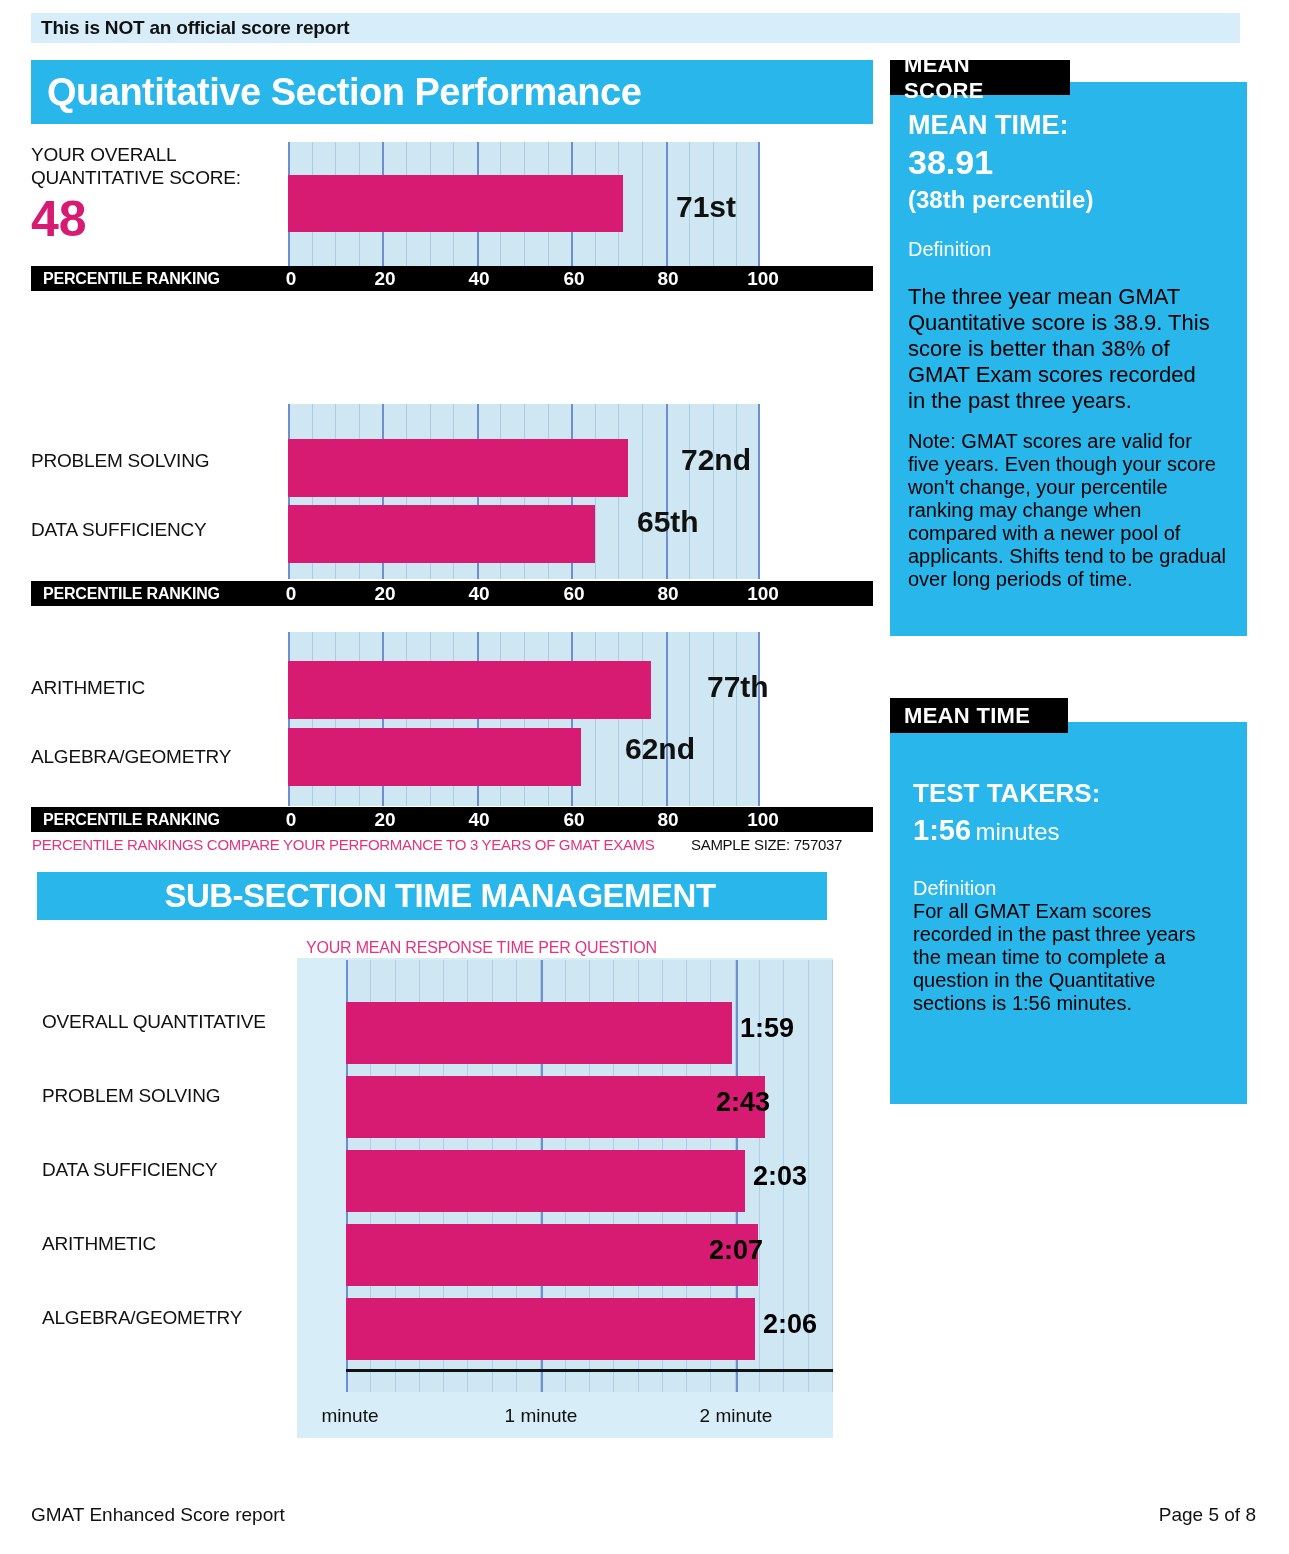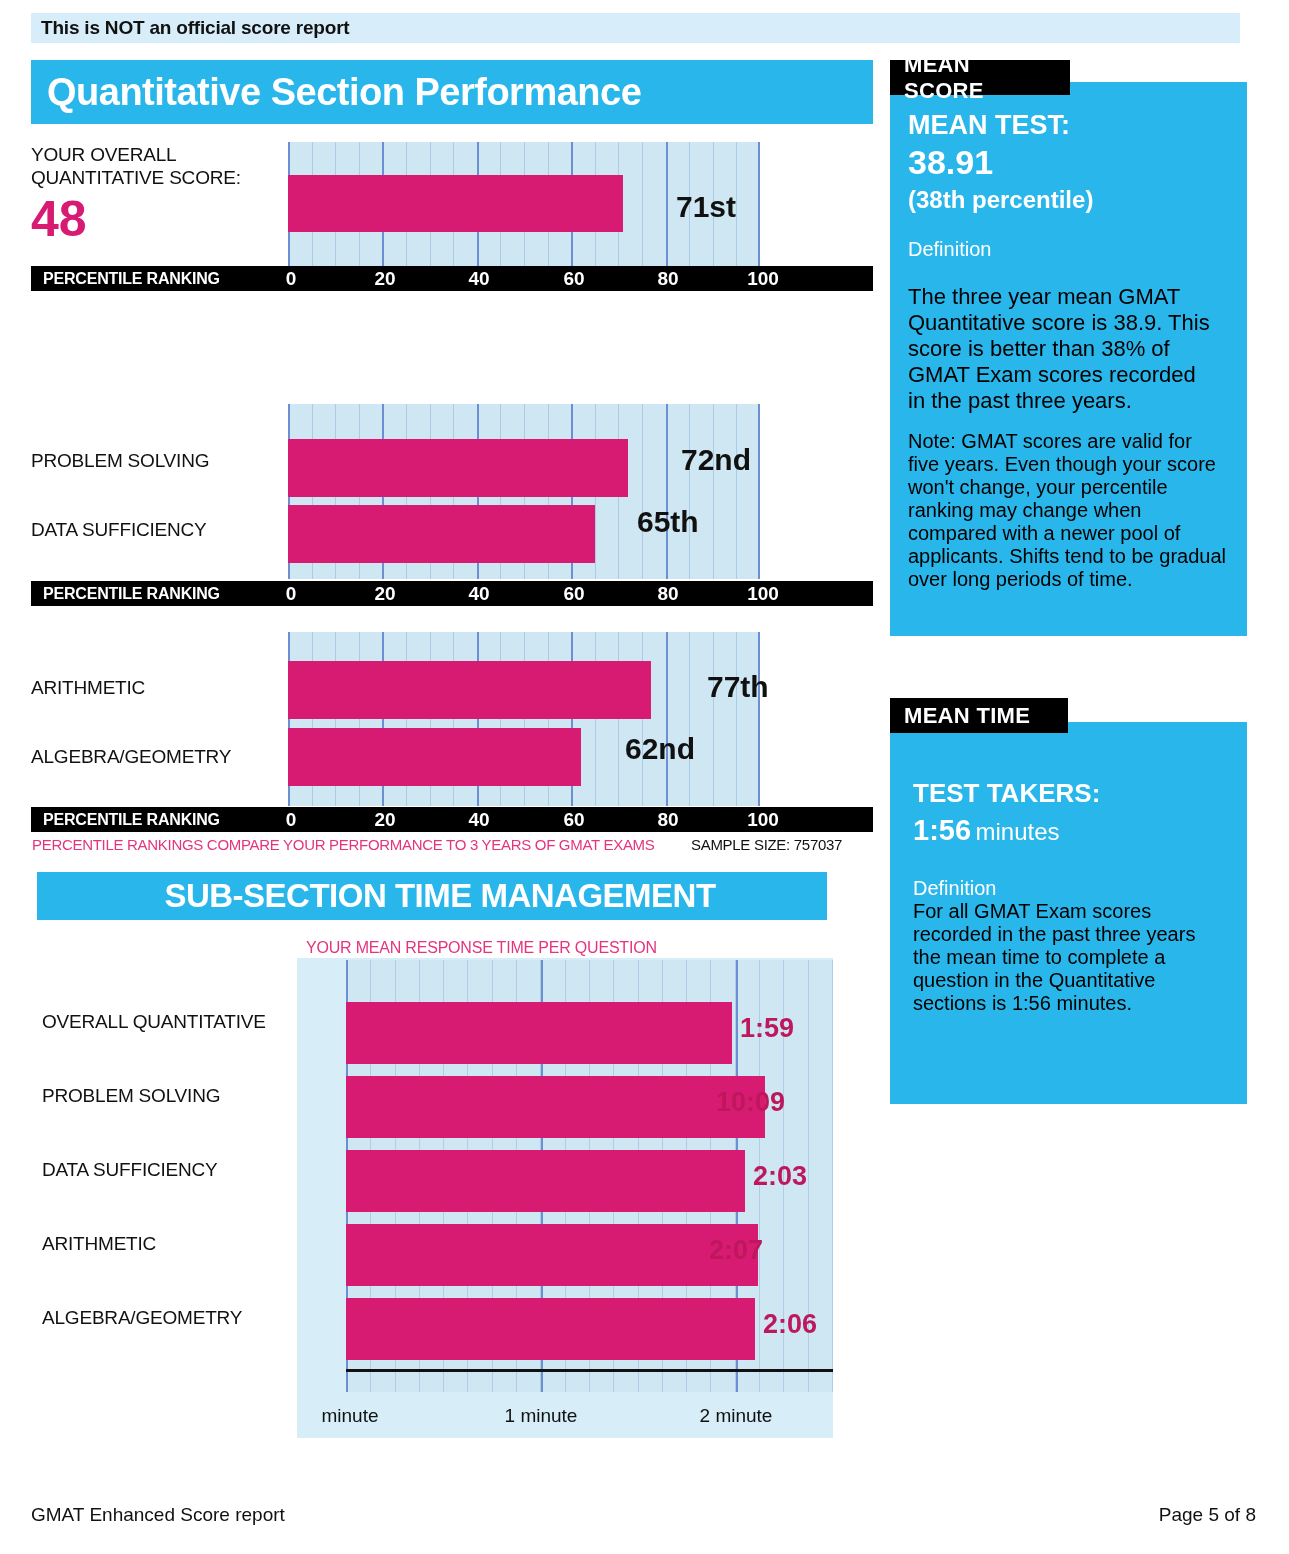--- a/index.html
+++ b/index.html
@@ -71,21 +71,21 @@
       repeating-linear-gradient(to right,
         rgba(90,140,200,.28) 0 1px, rgba(0,0,0,0) 1px 24.3px);
   }
   #time-plot .major{position:absolute;top:0;bottom:0;width:2px;background:#6b8fd0;}
   #time-axisline{position:absolute;height:3px;background:#111;}
   .tlabel{
     position:absolute;font-size:19px;color:#111;white-space:nowrap;
     transform:translateX(-50%);
   }
   .tbar-label-in{
-    position:absolute;font-weight:bold;color:#be185d;font-size:27px;white-space:nowrap;text-align:right;
+    position:absolute;font-weight:bold;color:#000000;font-size:27px;white-space:nowrap;text-align:right;
   }
   .chart-caption{
     position:absolute;color:#e5337e;font-size:16px;letter-spacing:-0.2px;white-space:nowrap;
   }
 
   
   .panel{position:absolute;background:#29b6ea;}
   .tag{
     position:absolute;background:#000;display:flex;align-items:center;
   }
@@ -211,35 +211,35 @@
       <div class="bar" style="left:0px;top:42px;width:386.3px;height:62px;"></div>
       <div class="bar" style="left:0px;top:116px;width:418.8px;height:62px;"></div>
       <div class="bar" style="left:0px;top:190px;width:399.3px;height:62px;"></div>
       <div class="bar" style="left:0px;top:264px;width:412.3px;height:62px;"></div>
       <div class="bar" style="left:0px;top:338px;width:409.1px;height:62px;"></div>
 
       <div id="time-axisline" style="left:0px;bottom:20px;width:487px;"></div>
     </div>
 
     <div class="tbar-label-in" style="left:443px;top:55px;">1:59</div>
-    <div class="tbar-label-in" style="left:419px;top:129px;">10:09</div>
+    <div class="tbar-label-in" style="left:419px;top:129px;">2:43</div>
     <div class="tbar-label-in" style="left:456px;top:203px;">2:03</div>
     <div class="tbar-label-in" style="left:412px;top:277px;">2:07</div>
     <div class="tbar-label-in" style="left:466px;top:351px;">2:06</div>
 
     <div class="tlabel" style="left:53px;top:447px;">minute</div>
     <div class="tlabel" style="left:244px;top:447px;">1 minute</div>
     <div class="tlabel" style="left:439px;top:447px;">2 minute</div>
   </div>
 
   <div class="panel" style="left:890px;top:82px;width:357px;height:554px;"></div>
   <div class="tag" style="left:890px;top:60px;width:180px;height:35px;">
     <span>MEAN SCORE</span>
   </div>
-  <div class="ptitle" style="position:absolute;left:908px;top:110px;font-size:27px;color:#fff;font-weight:bold;">MEAN TEST:</div>
+  <div class="ptitle" style="position:absolute;left:908px;top:110px;font-size:27px;color:#fff;font-weight:bold;">MEAN TIME:</div>
   <div class="pbig" style="position:absolute;left:908px;top:143px;font-size:34px;color:#fff;font-weight:bold;">38.91</div>
   <div class="psub" style="position:absolute;left:908px;top:186px;font-size:24px;color:#fff;font-weight:bold;">(38th percentile)</div>
   <div class="pdef" style="position:absolute;left:908px;top:238px;font-size:20px;color:#fff;">Definition</div>
   <div class="pbody" style="position:absolute;left:908px;top:284px;width:310px;font-size:22px;">The three year mean GMAT Quantitative score is 38.9. This score is better than 38% of GMAT Exam scores recorded in the past three years.</div>
   <div class="pbody" style="position:absolute;left:908px;top:430px;width:320px;font-size:20px;">Note:  GMAT scores are valid for five years. Even though your score won't change, your percentile ranking may change when compared with a newer pool of applicants.  Shifts tend to be gradual over long periods of time.</div>
 
   <div class="panel" style="left:890px;top:722px;width:357px;height:382px;"></div>
   <div class="tag" style="left:890px;top:698px;width:178px;height:35px;">
     <span>MEAN TIME</span>
   </div>

